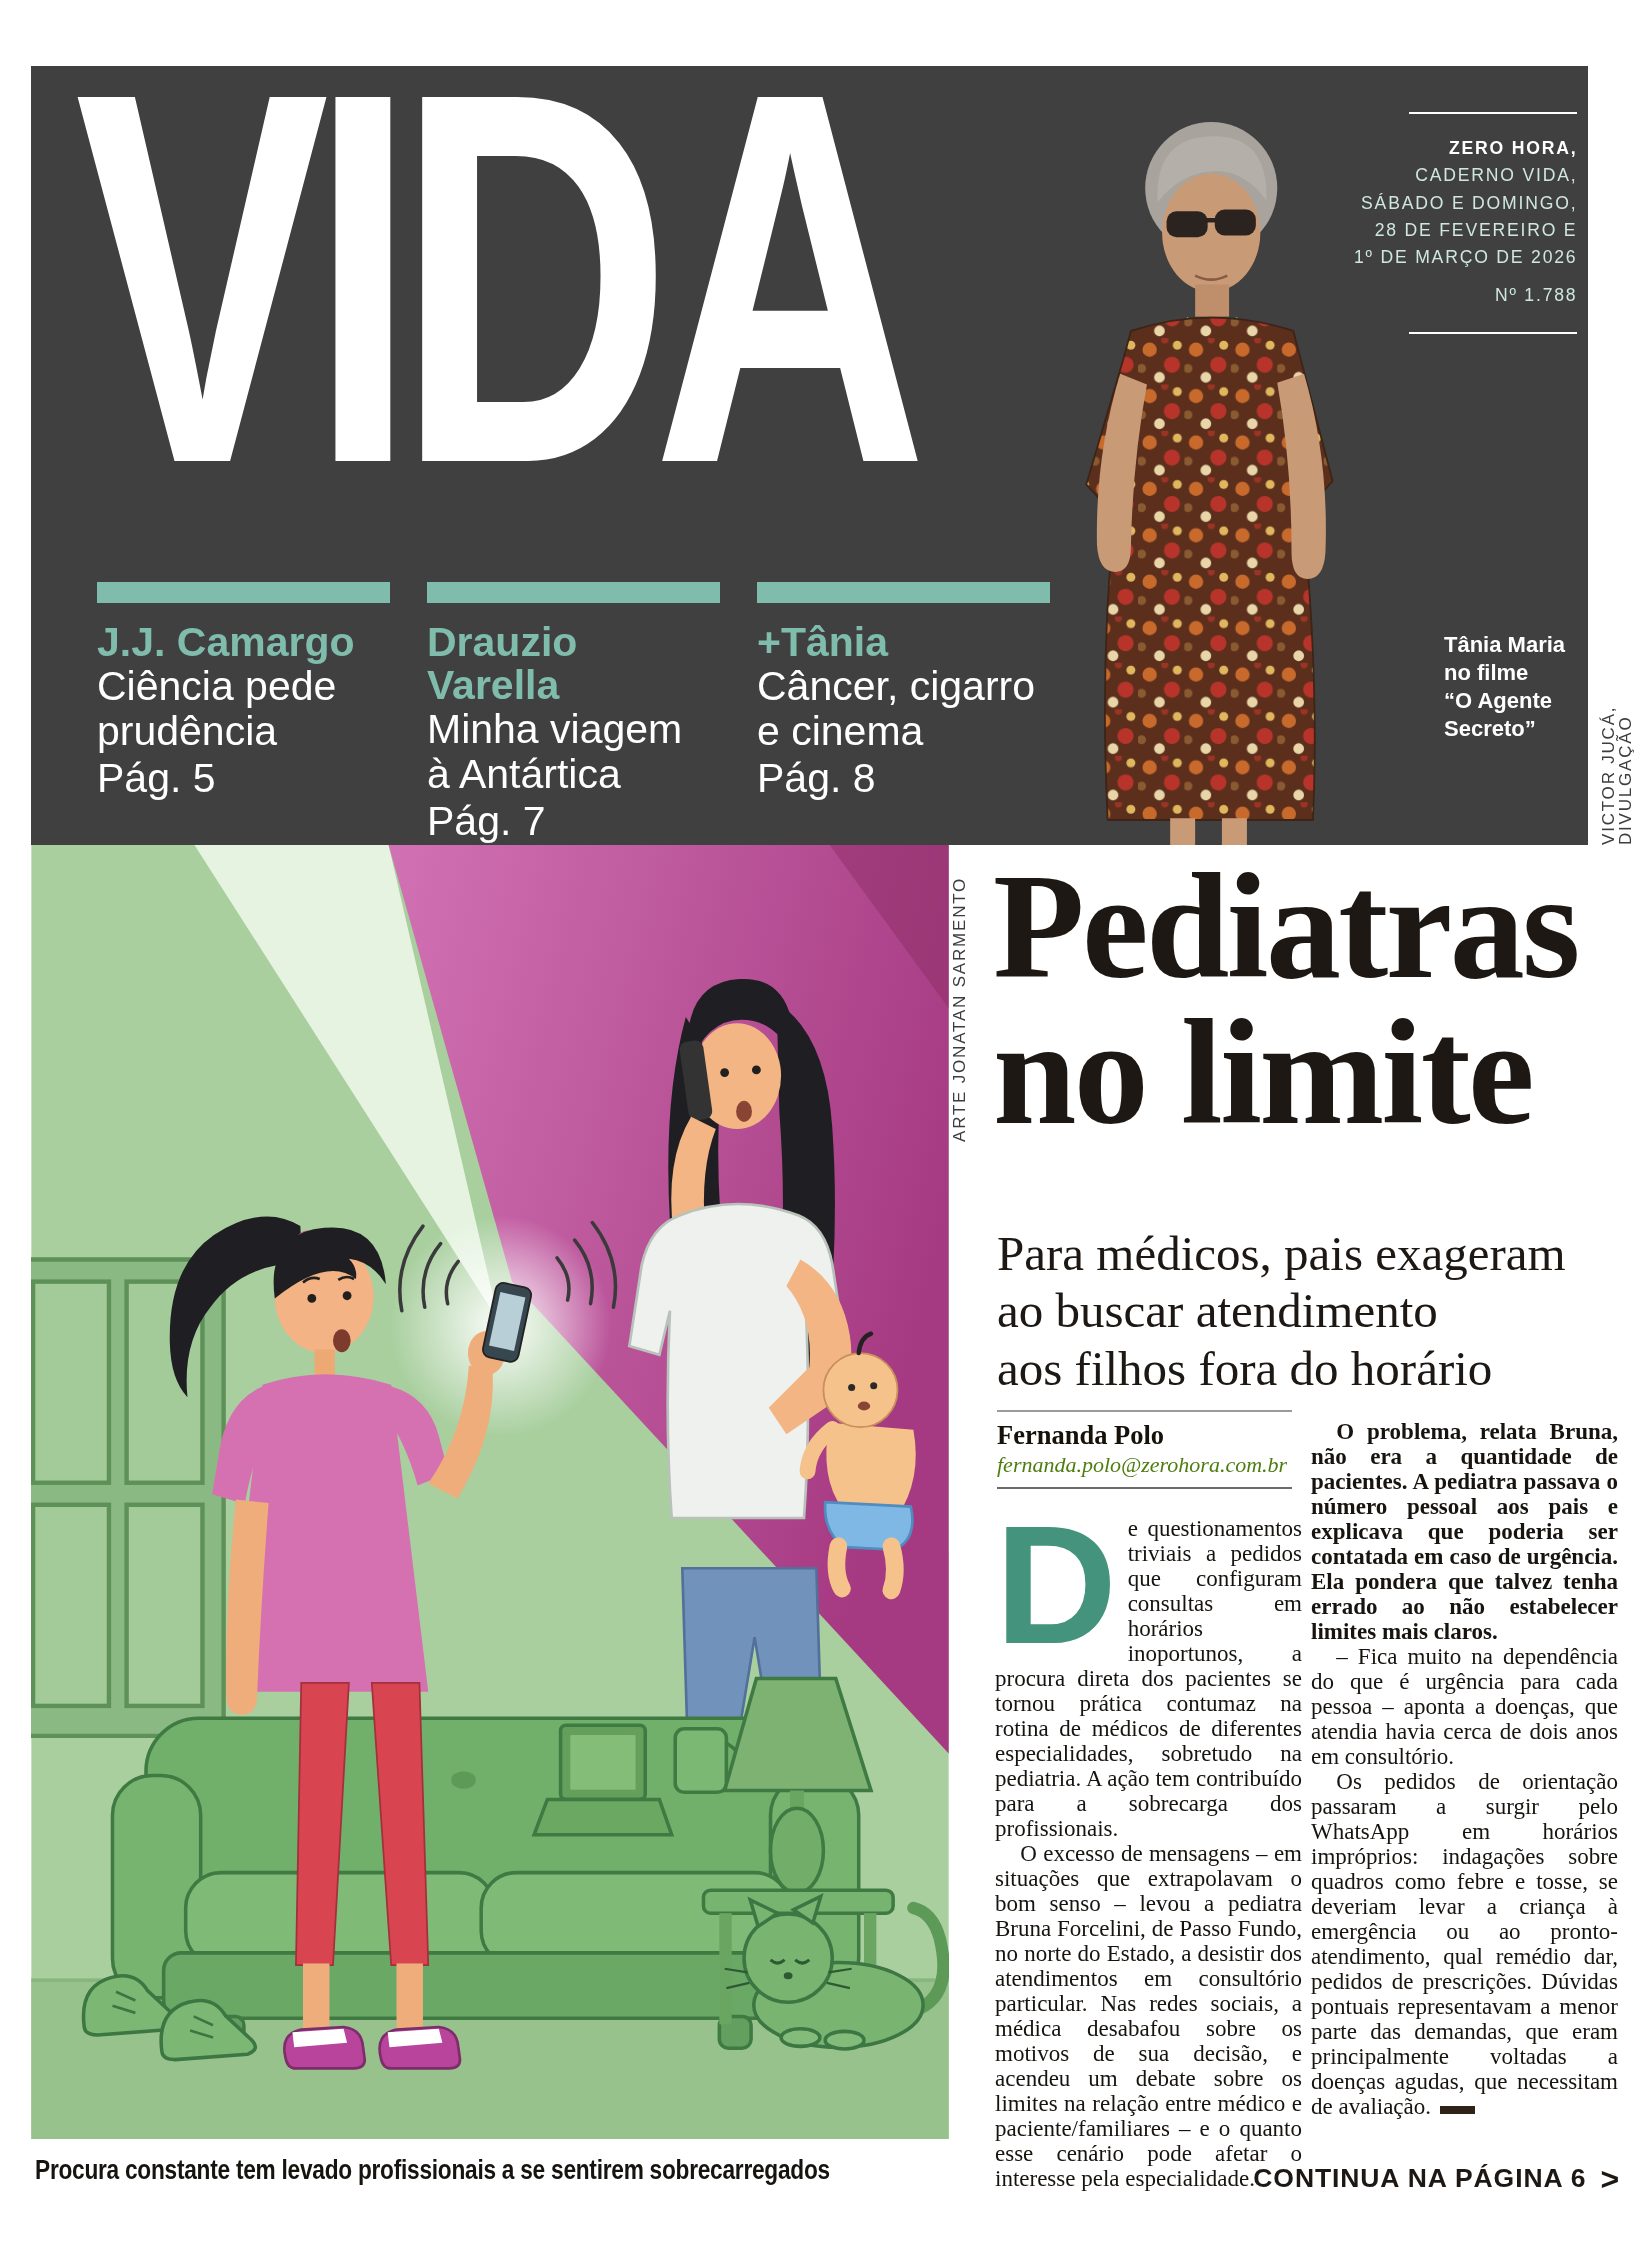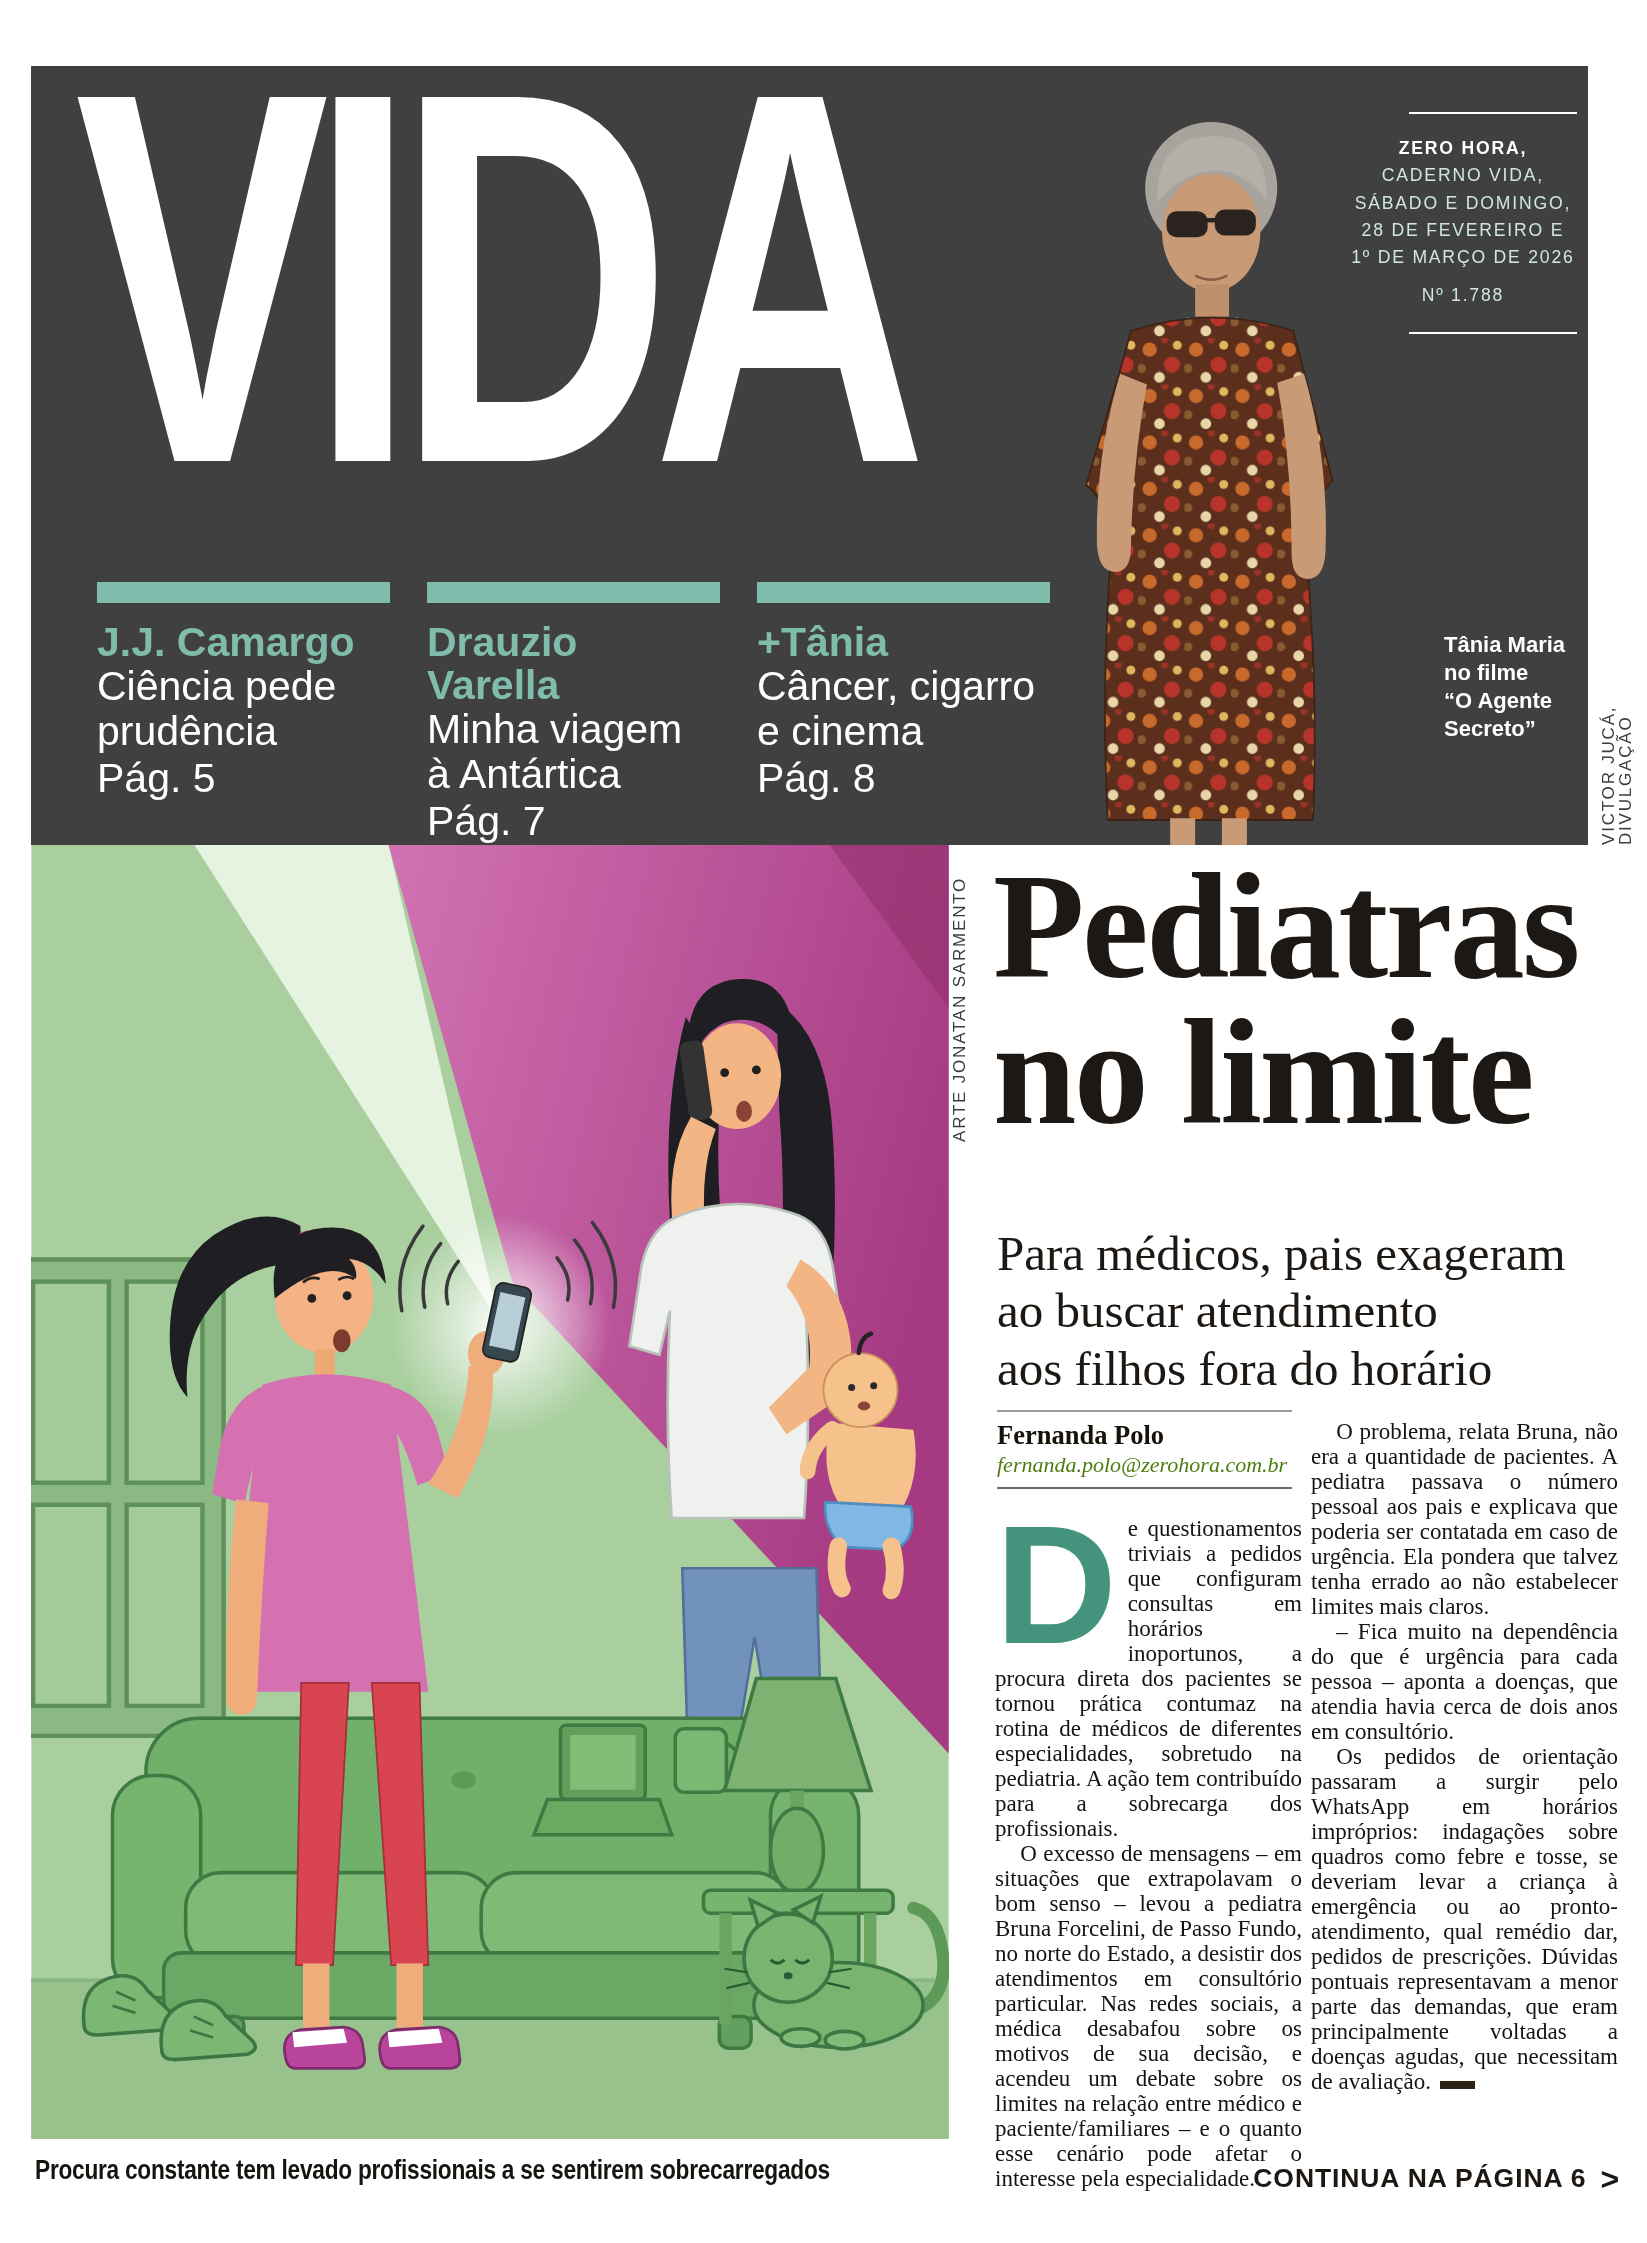--- a/index.html
+++ b/index.html
@@ -5,21 +5,21 @@
   html,body{margin:0;padding:0;background:#e9e9e9;}
   #page{position:relative;width:1647px;height:2243px;background:#ffffff;overflow:hidden;
         font-family:"Liberation Sans",sans-serif;}
   .pre{white-space:pre-line;}
 
   
   #banner{position:absolute;left:31px;top:66px;width:1557px;height:779px;background:#404040;overflow:hidden;}
   #vida-logo{position:absolute;left:44px;top:-26.5px;color:#fff;
       font:900 529px/0.9 "Liberation Sans",sans-serif;letter-spacing:-26.5px;
       transform:scaleX(.72);transform-origin:left top;}
-  #info-block{position:absolute;right:10.6px;top:46px;width:229px;text-align:center;
+  #info-block{position:absolute;right:10.6px;top:46px;width:229px;text-align:right;
       font:400 17.6px/1.55 "Liberation Sans",sans-serif;letter-spacing:1.8px;color:#cfe7df;}
   .info-rule{border-top:2.6px solid #fff;width:168px;margin-left:auto;}
   .info-rule.top{margin-bottom:21px;}
   .info-rule.bottom{margin-top:23px;}
   #info-block b{color:#ffffff;font-weight:700;}
   .edition{margin-top:10.6px;}
 
   
   #teasers{position:absolute;left:66px;top:516px;display:flex;gap:37px;}
   .teaser{width:293px;}
@@ -310,21 +310,21 @@
     <div class="email">fernanda.polo@zerohora.com.br</div>
     <div class="by-rule b2"></div>
   </div>
 
   <div id="col1" class="col">
     <p class="first"><span class="dropcap">D</span><span>e questionamentos triviais a pedidos que configuram consultas em horários inoportunos, a procura direta dos pacientes se tornou prática contumaz na rotina de médicos de diferentes especialidades, sobretudo na pediatria. A ação tem contribuído para a sobrecarga dos profissionais.</span></p>
     <p>O excesso de mensagens – em situações que extrapolavam o bom senso – levou a pediatra Bruna Forcelini, de Passo Fundo, no norte do Estado, a desistir dos atendimentos em consultório particular. Nas redes sociais, a médica desabafou sobre os motivos de sua decisão, e acendeu um debate sobre os limites na relação entre médico e paciente/familiares – e o quanto esse cenário pode afetar o interesse pela especialidade.</p>
   </div>
 
   <div id="col2" class="col">
-    <p class="first" style="text-indent:1.1em;">O problema, relata Bruna, não era a quantidade de pacientes. A pediatra passava o número pessoal aos pais e explicava que poderia ser contatada em caso de urgência. Ela pondera que talvez tenha errado ao não estabelecer limites mais claros.</p>
+    <p class="first" style="text-indent:1.1em;font-weight:bold;">O problema, relata Bruna, não era a quantidade de pacientes. A pediatra passava o número pessoal aos pais e explicava que poderia ser contatada em caso de urgência. Ela pondera que talvez tenha errado ao não estabelecer limites mais claros.</p>
     <p>– Fica muito na dependência do que é urgência para cada pessoa – aponta a doenças, que atendia havia cerca de dois anos em consultório.</p>
     <p><span>Os pedidos de orientação passaram a surgir pelo WhatsApp em horários impróprios: indagações sobre quadros como febre e tosse, se deveriam levar a criança à emergência ou ao pronto-atendimento, qual remédio dar, pedidos de prescrições. Dúvidas pontuais representavam a menor parte das demandas, que eram principalmente voltadas a doenças agudas, que necessitam de avaliação.</span><span class="endmark"></span></p>
   </div>
 
   <div id="continua"><span>CONTINUA NA PÁGINA 6</span><span class="chev">&gt;</span></div>
 
   <div id="caption-bottom">Procura constante tem levado profissionais a se sentirem sobrecarregados</div>
 
 </div>
 

